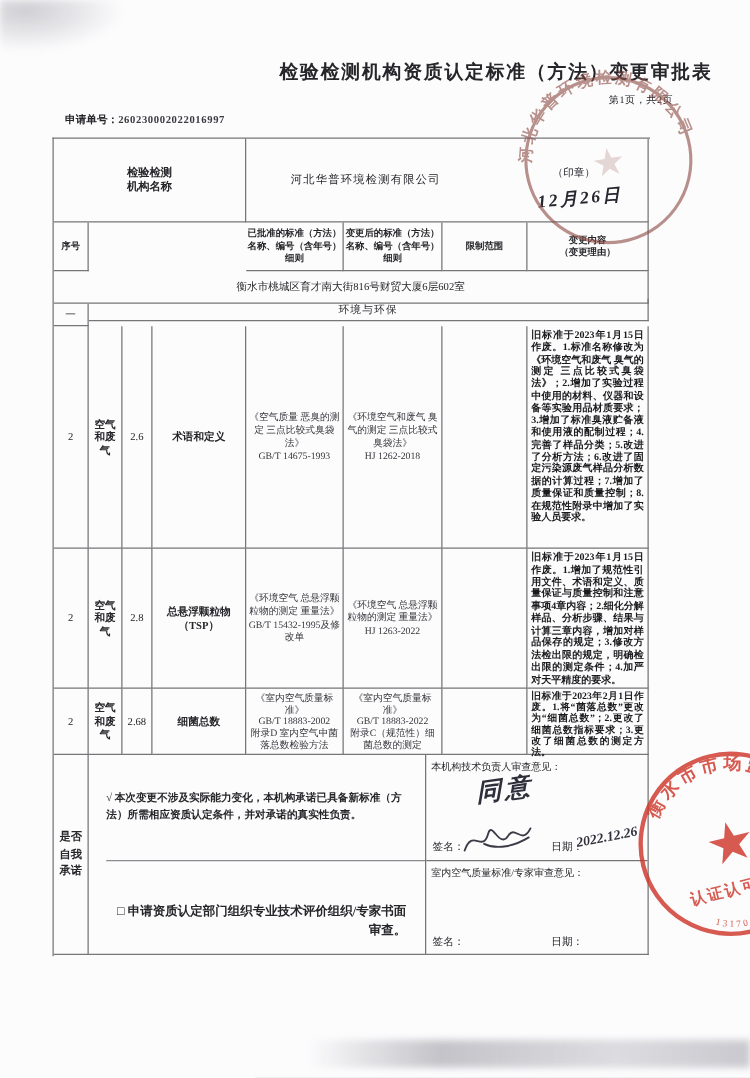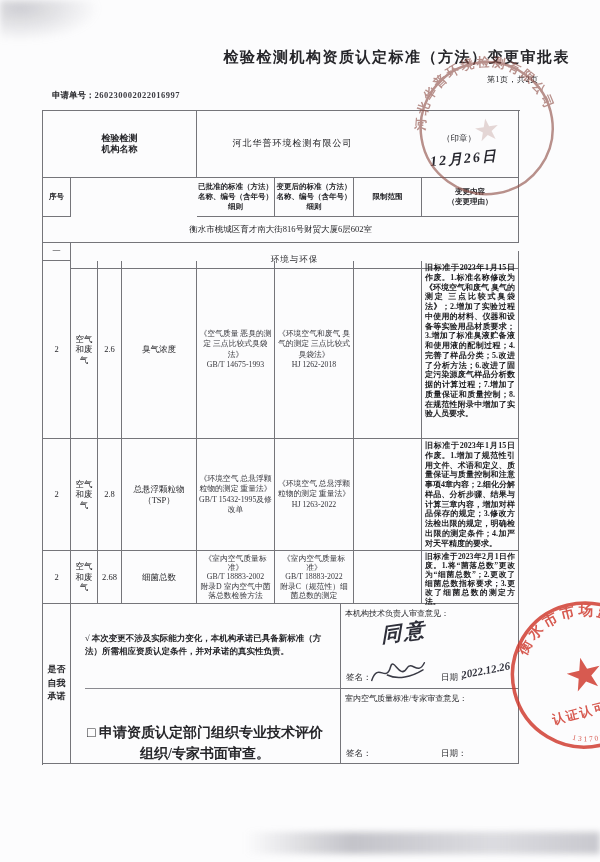--- a/index.html
+++ b/index.html
@@ -8,21 +8,21 @@
   .abs{position:absolute;}
   .title{font-size:15px;font-weight:bold;letter-spacing:1.5px;text-align:right;width:560px;left:10px;top:48px;}
   .pagenote{font-size:8px;left:487px;top:74px;letter-spacing:.5px;}
   .appline{font-size:8.5px;left:52px;top:90px;font-weight:600;}
   .appno{font-weight:700;color:#3a3a40;letter-spacing:.5px;}
   .tbl{position:absolute;left:42px;top:110px;width:477px;height:654px;border-left:1px solid #75757a;border-top:1px solid #75757a;}
   .cell{position:absolute;box-sizing:border-box;border-right:1px solid #75757a;border-bottom:1px solid #75757a;
         display:flex;align-items:center;justify-content:center;text-align:center;line-height:1.25;}
   .pre{white-space:pre-line;}
   .b{font-weight:700;}
-  .sb{font-weight:400;}
+  .sb{font-weight:700;}
   .hdr{font-size:7.5px;font-weight:700;line-height:1.3;padding:1px;}
   .std{font-size:7.8px;line-height:1.3;padding:1px 2px;color:#36363c;}
   .chg{font-size:8px;font-weight:600;line-height:1.22;text-align:left;align-items:flex-start;justify-content:flex-start;
        padding:2px 3px;color:#1b1b1e;text-align:justify;}
   .hand{font-style:italic;color:#2e2f3a;}
   .divline{position:absolute;left:0;right:0;border-top:1px solid #75757a;}
   .smudge{position:absolute;filter:blur(3px);pointer-events:none;}
   .sealhint{font-size:8.5px;color:#1f1f24;}
 </style>
 </head>
@@ -48,26 +48,26 @@
     <div class="cell hdr" style="left:0;top:67px;width:28px;height:39px;">序号</div>
     <div class="cell hdr" style="left:154px;top:67px;width:78px;height:39px;">已批准的标准（方法）名称、编号（含年号）细则</div>
     <div class="cell hdr" style="left:232px;top:67px;width:79px;height:39px;">变更后的标准（方法）名称、编号（含年号）细则</div>
     <div class="cell hdr" style="left:311px;top:67px;width:68px;height:39px;">限制范围</div>
     <div class="cell hdr pre" style="left:379px;top:67px;width:97px;height:39px;text-align:center;">变更内容
 （变更理由）</div>
 
     <div class="cell" style="left:0;top:106px;width:476px;height:26px;font-size:8.5px;">衡水市桃城区育才南大街816号财贸大厦6层602室</div>
 
     <div class="cell" style="left:0;top:132px;width:28px;height:18px;font-size:8.5px;">一</div>
-    <div class="cell" style="left:28px;top:140px;width:448px;height:18px;font-size:8.5px;letter-spacing:1px;">环境与环保</div>
+    <div class="cell" style="left:28px;top:128px;width:448px;height:18px;font-size:8.5px;letter-spacing:1px;">环境与环保</div>
 
     <div class="cell" style="left:0;top:150px;width:28px;height:178px;font-size:8.5px;">2</div>
     <div class="cell sb" style="left:28px;top:150px;width:27px;height:178px;font-size:8.5px;padding:0 3px;">空气和废气</div>
     <div class="cell" style="left:55px;top:150px;width:24px;height:178px;font-size:8.5px;text-align:right;">2.6</div>
-    <div class="cell sb" style="left:79px;top:150px;width:75px;height:178px;font-size:8.5px;">臭气浓度</div>
+    <div class="cell sb" style="left:79px;top:150px;width:75px;height:178px;font-size:8.5px;">术语和定义</div>
     <div class="cell std pre" style="left:154px;top:150px;width:78px;height:178px;">《空气质量 恶臭的测定 三点比较式臭袋法》
 GB/T 14675-1993</div>
     <div class="cell std pre" style="left:232px;top:150px;width:79px;height:178px;">《环境空气和废气 臭气的测定 三点比较式臭袋法》
 HJ 1262-2018</div>
     <div class="cell" style="left:311px;top:150px;width:68px;height:178px;"></div>
     <div class="cell chg" style="left:379px;top:150px;width:97px;height:178px;">旧标准于2023年1月15日作废。1.标准名称修改为《环境空气和废气 臭气的测定 三点比较式臭袋法》；2.增加了实验过程中使用的材料、仪器和设备等实验用品材质要求；3.增加了标准臭液贮备液和使用液的配制过程；4.完善了样品分类；5.改进了分析方法；6.改进了固定污染源废气样品分析数据的计算过程；7.增加了质量保证和质量控制；8.在规范性附录中增加了实验人员要求。</div>
 
     <div class="cell" style="left:0;top:328px;width:28px;height:112px;font-size:8.5px;">2</div>
     <div class="cell sb" style="left:28px;top:328px;width:27px;height:112px;font-size:8.5px;padding:0 3px;">空气和废气</div>
     <div class="cell" style="left:55px;top:328px;width:24px;height:112px;font-size:8.5px;">2.8</div>
@@ -92,21 +92,21 @@
     <div class="cell" style="left:311px;top:440px;width:68px;height:53px;"></div>
     <div class="cell chg" style="left:379px;top:440px;width:97px;height:53px;font-size:7.8px;line-height:1.15;">旧标准于2023年2月1日作废。1.将“菌落总数”更改为“细菌总数”；2.更改了细菌总数指标要求；3.更改了细菌总数的测定方法。</div>
 
     <div class="cell pre b" style="left:0;top:493px;width:28px;height:160px;font-size:9px;line-height:1.5;">是否
 自我
 承诺</div>
 
     <div class="cell" style="left:28px;top:493px;width:270px;height:160px;display:block;">
       <div class="abs b" style="left:14px;top:28px;width:240px;font-size:8.5px;line-height:1.55;text-align:left;">√ 本次变更不涉及实际能力变化，本机构承诺已具备新标准（方法）所需相应资质认定条件，并对承诺的真实性负责。</div>
       <div class="divline" style="top:84px;left:14px;right:0;border-top-color:#8a8a90;"></div>
-      <div class="abs b" style="left:14px;top:118px;width:240px;font-size:14px;line-height:1.5;text-align:center;">□ 申请资质认定部门组织专业技术评价组织/专家书面审查。</div>
+      <div class="abs b" style="left:14px;top:118px;width:240px;font-size:10px;line-height:1.5;text-align:right;">□ 申请资质认定部门组织专业技术评价组织/专家书面审查。</div>
     </div>
 
     <div class="cell" style="left:298px;top:493px;width:178px;height:160px;display:block;">
       <div class="abs" style="left:4px;top:5px;font-size:8px;">本机构技术负责人审查意见：</div>
       <div class="abs hand" style="left:40px;top:16px;font-size:20px;font-weight:600;letter-spacing:3px;transform:rotate(-8deg) skewX(-4deg);">同意</div>
       <div class="abs" style="left:5px;top:68px;font-size:8.5px;">签名：</div>
       <svg class="abs" style="left:26px;top:50px;transform:rotate(-5deg);" width="64" height="34" viewBox="0 0 64 34">
         <path d="M4,24 C12,6 18,28 24,12 C28,2 32,26 40,15 C46,7 50,24 58,11 M20,20 C30,26 44,24 56,18" fill="none" stroke="#3a3b46" stroke-width="1.5" stroke-linecap="round"></path>
       </svg>
       <div class="abs" style="left:100px;top:68px;font-size:8.5px;">日期：</div>

